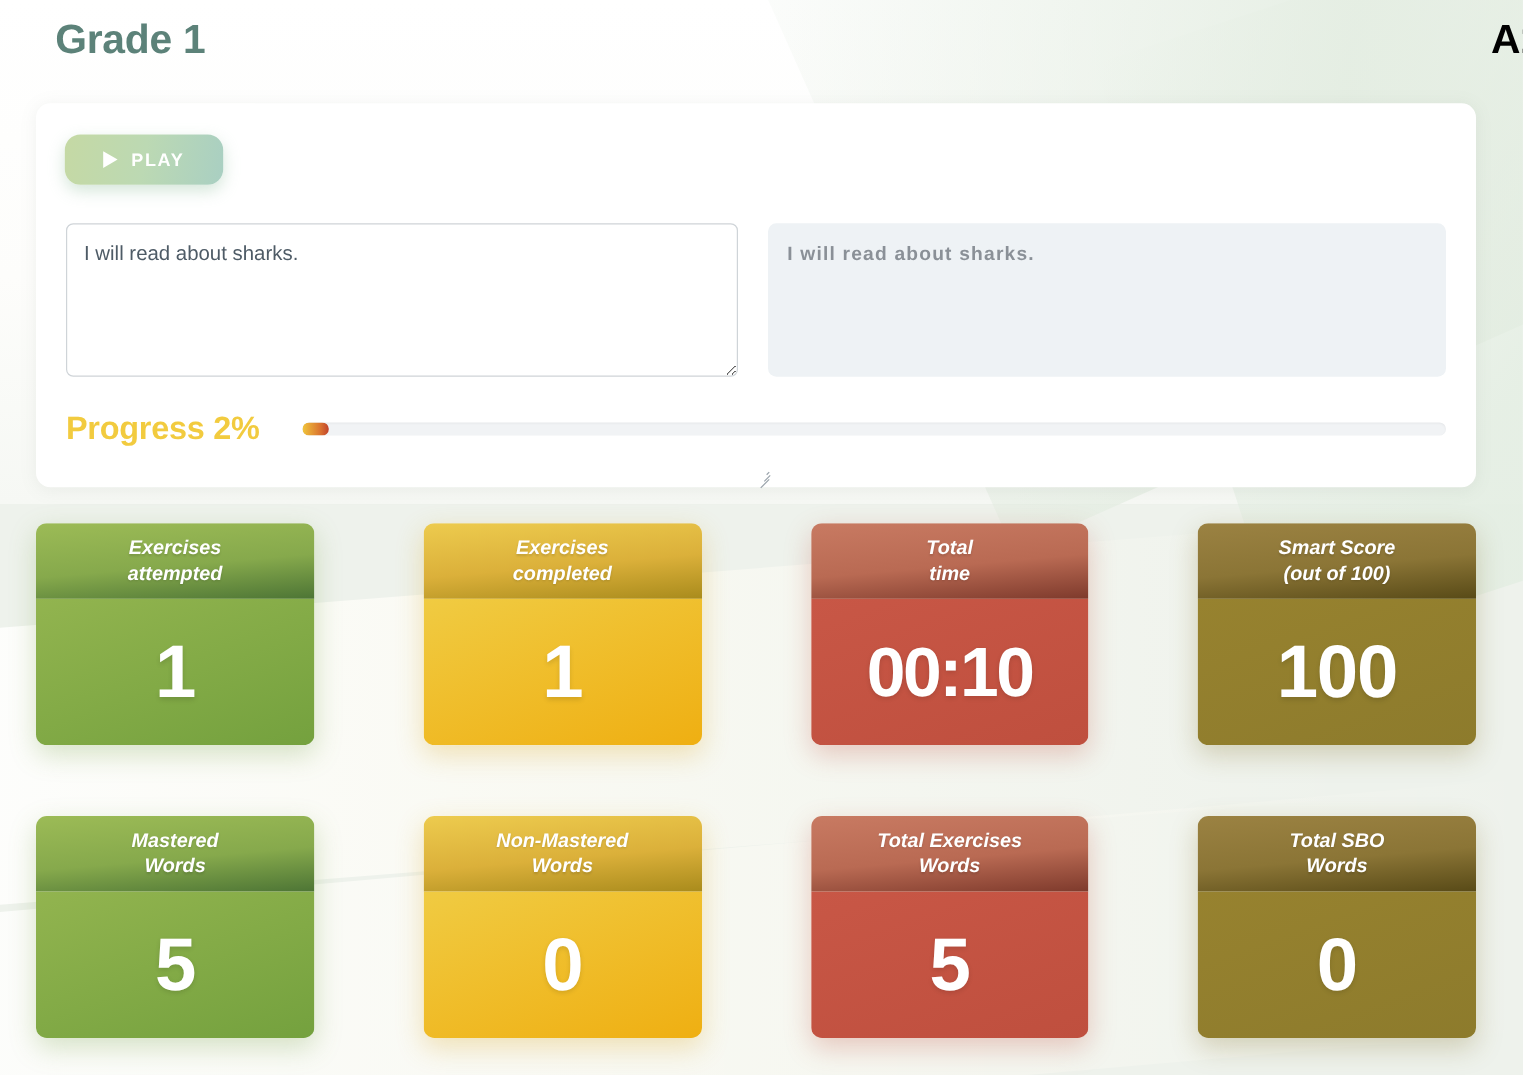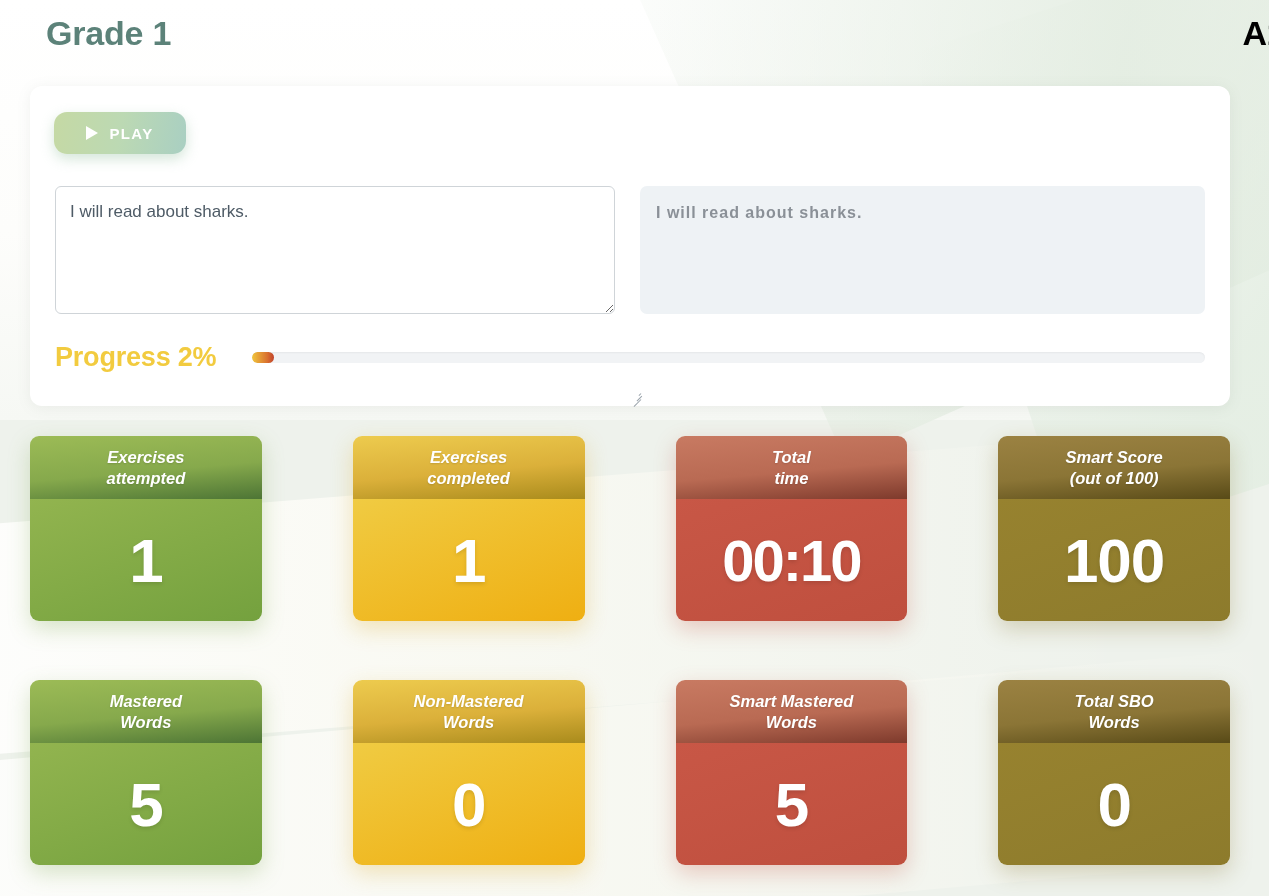--- a/index.html
+++ b/index.html
@@ -371,21 +371,21 @@
         <div class="stat-card-body">5</div>
       </div>
       <div class="stat-card c-yellow">
         <div class="stat-card-head">
           <div><span>Non-Mastered</span><br><span>Words</span></div>
         </div>
         <div class="stat-card-body">0</div>
       </div>
       <div class="stat-card c-red">
         <div class="stat-card-head">
-          <div><span>Smart Mastered</span><br><span>Words</span></div>
+          <div><span>Total Exercises</span><br><span>Words</span></div>
         </div>
         <div class="stat-card-body">5</div>
       </div>
       <div class="stat-card c-olive">
         <div class="stat-card-head">
           <div><span>Total SBO</span><br><span>Words</span></div>
         </div>
         <div class="stat-card-body">0</div>
       </div>
     </div>

